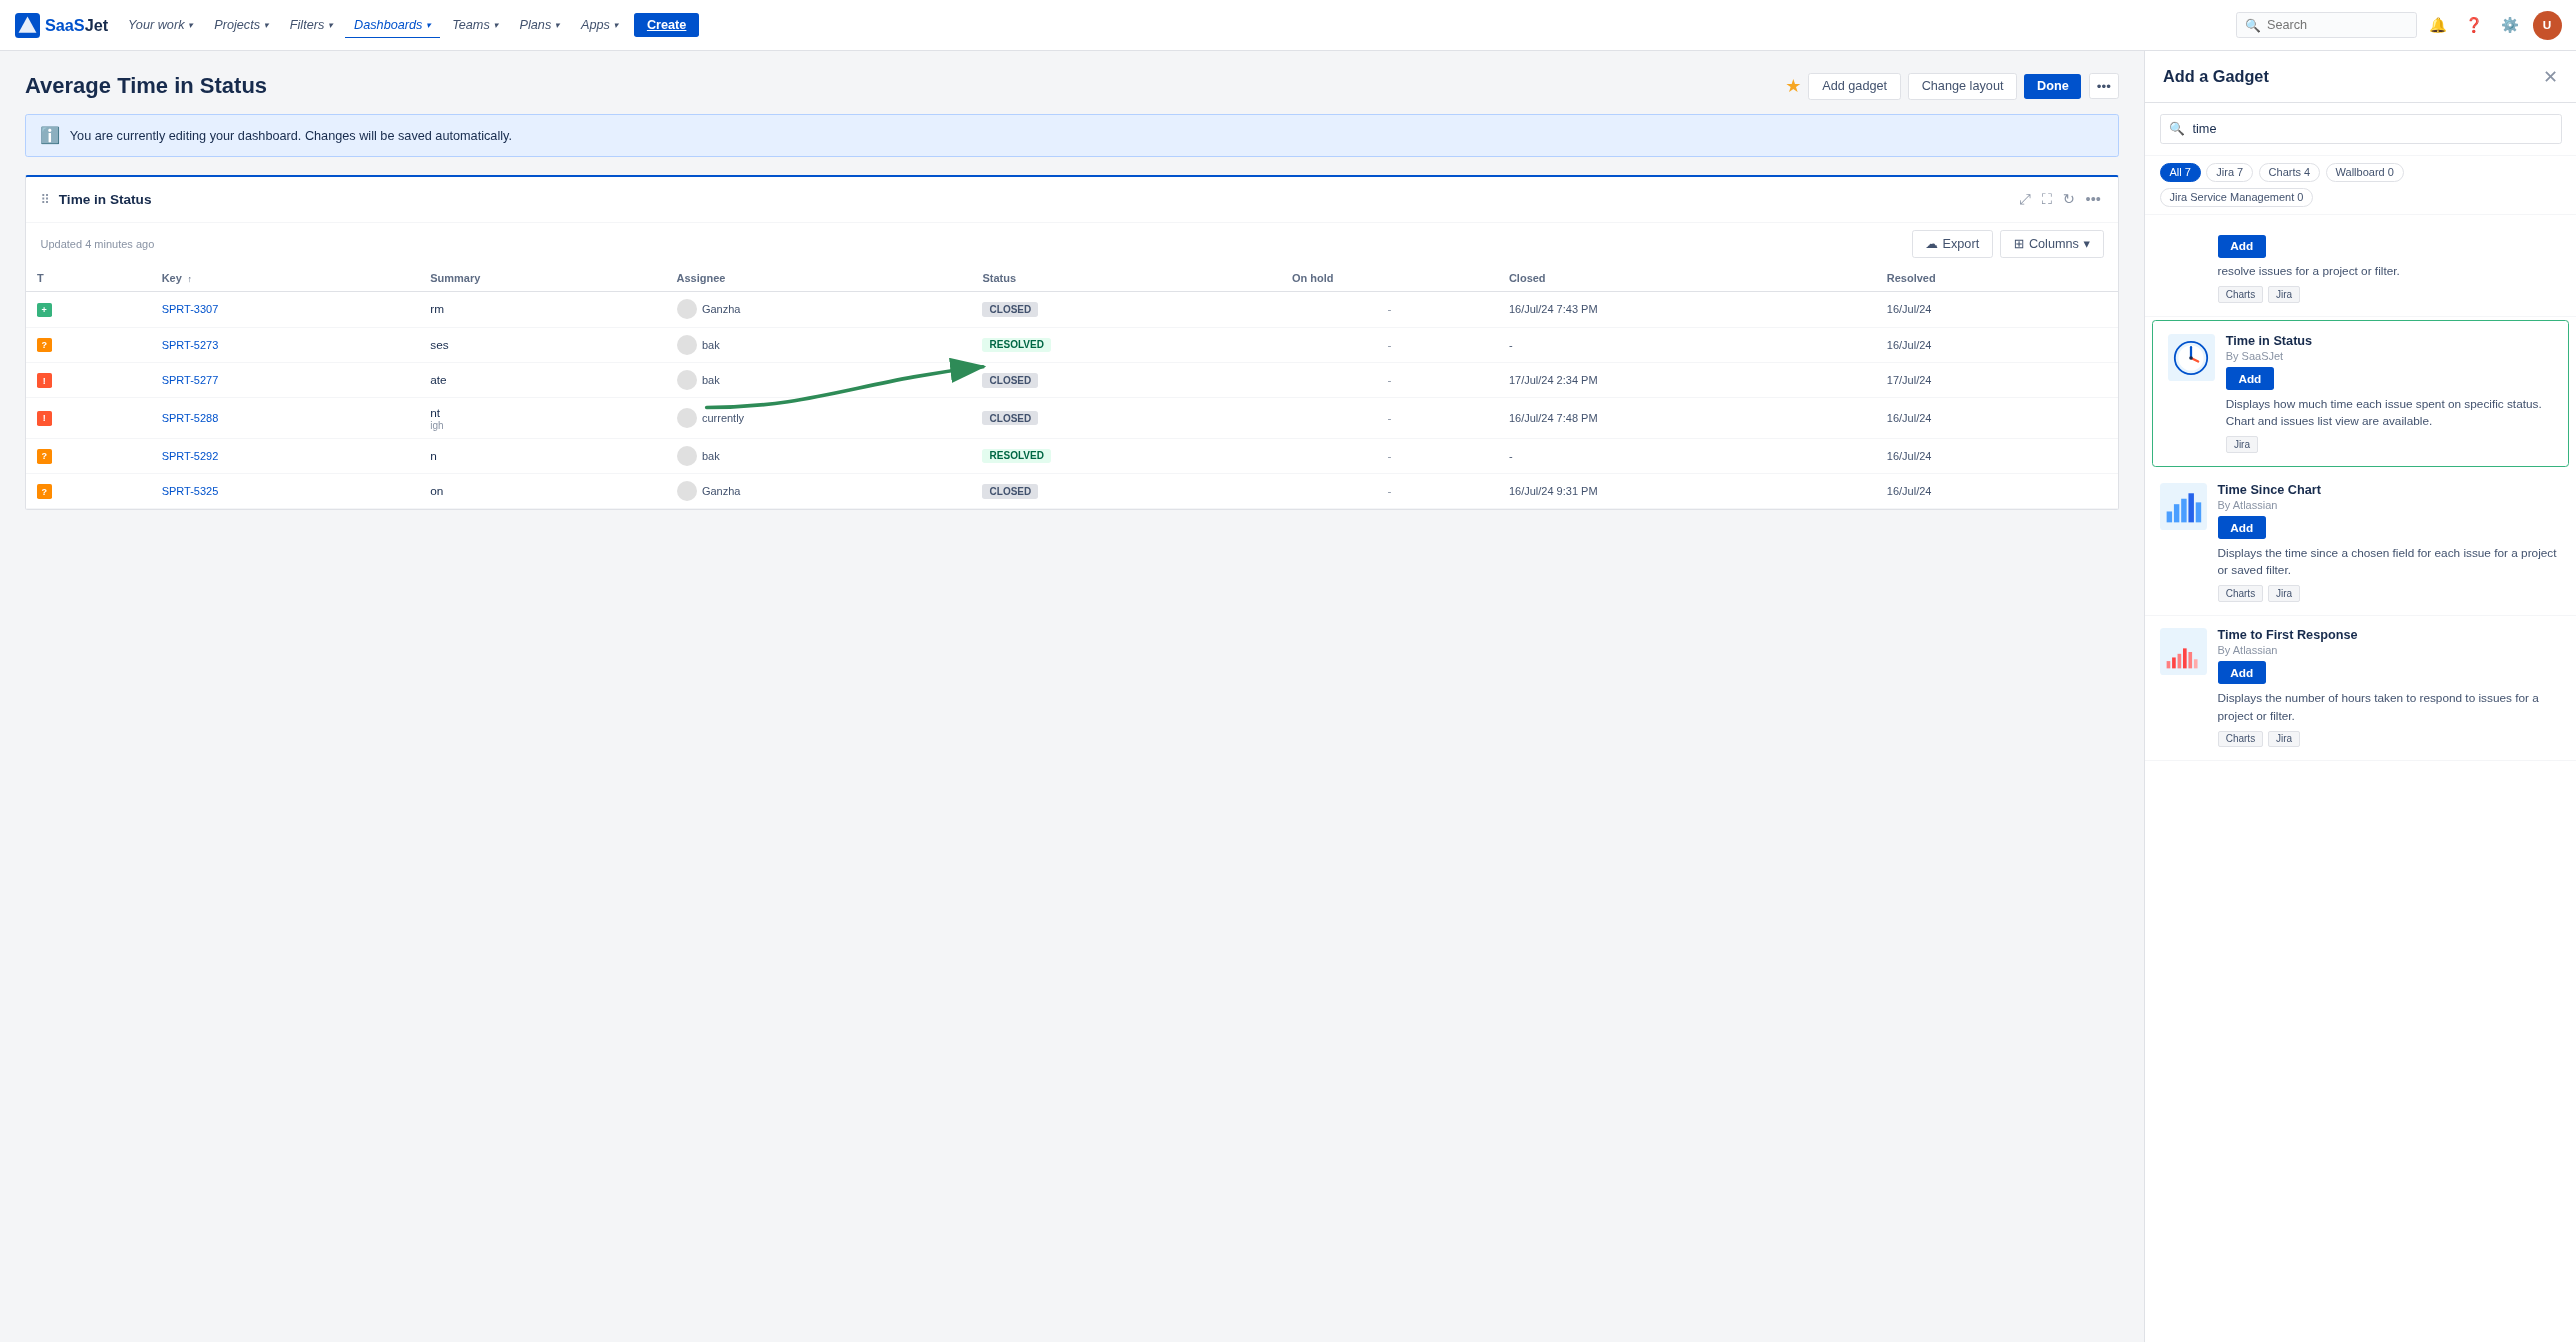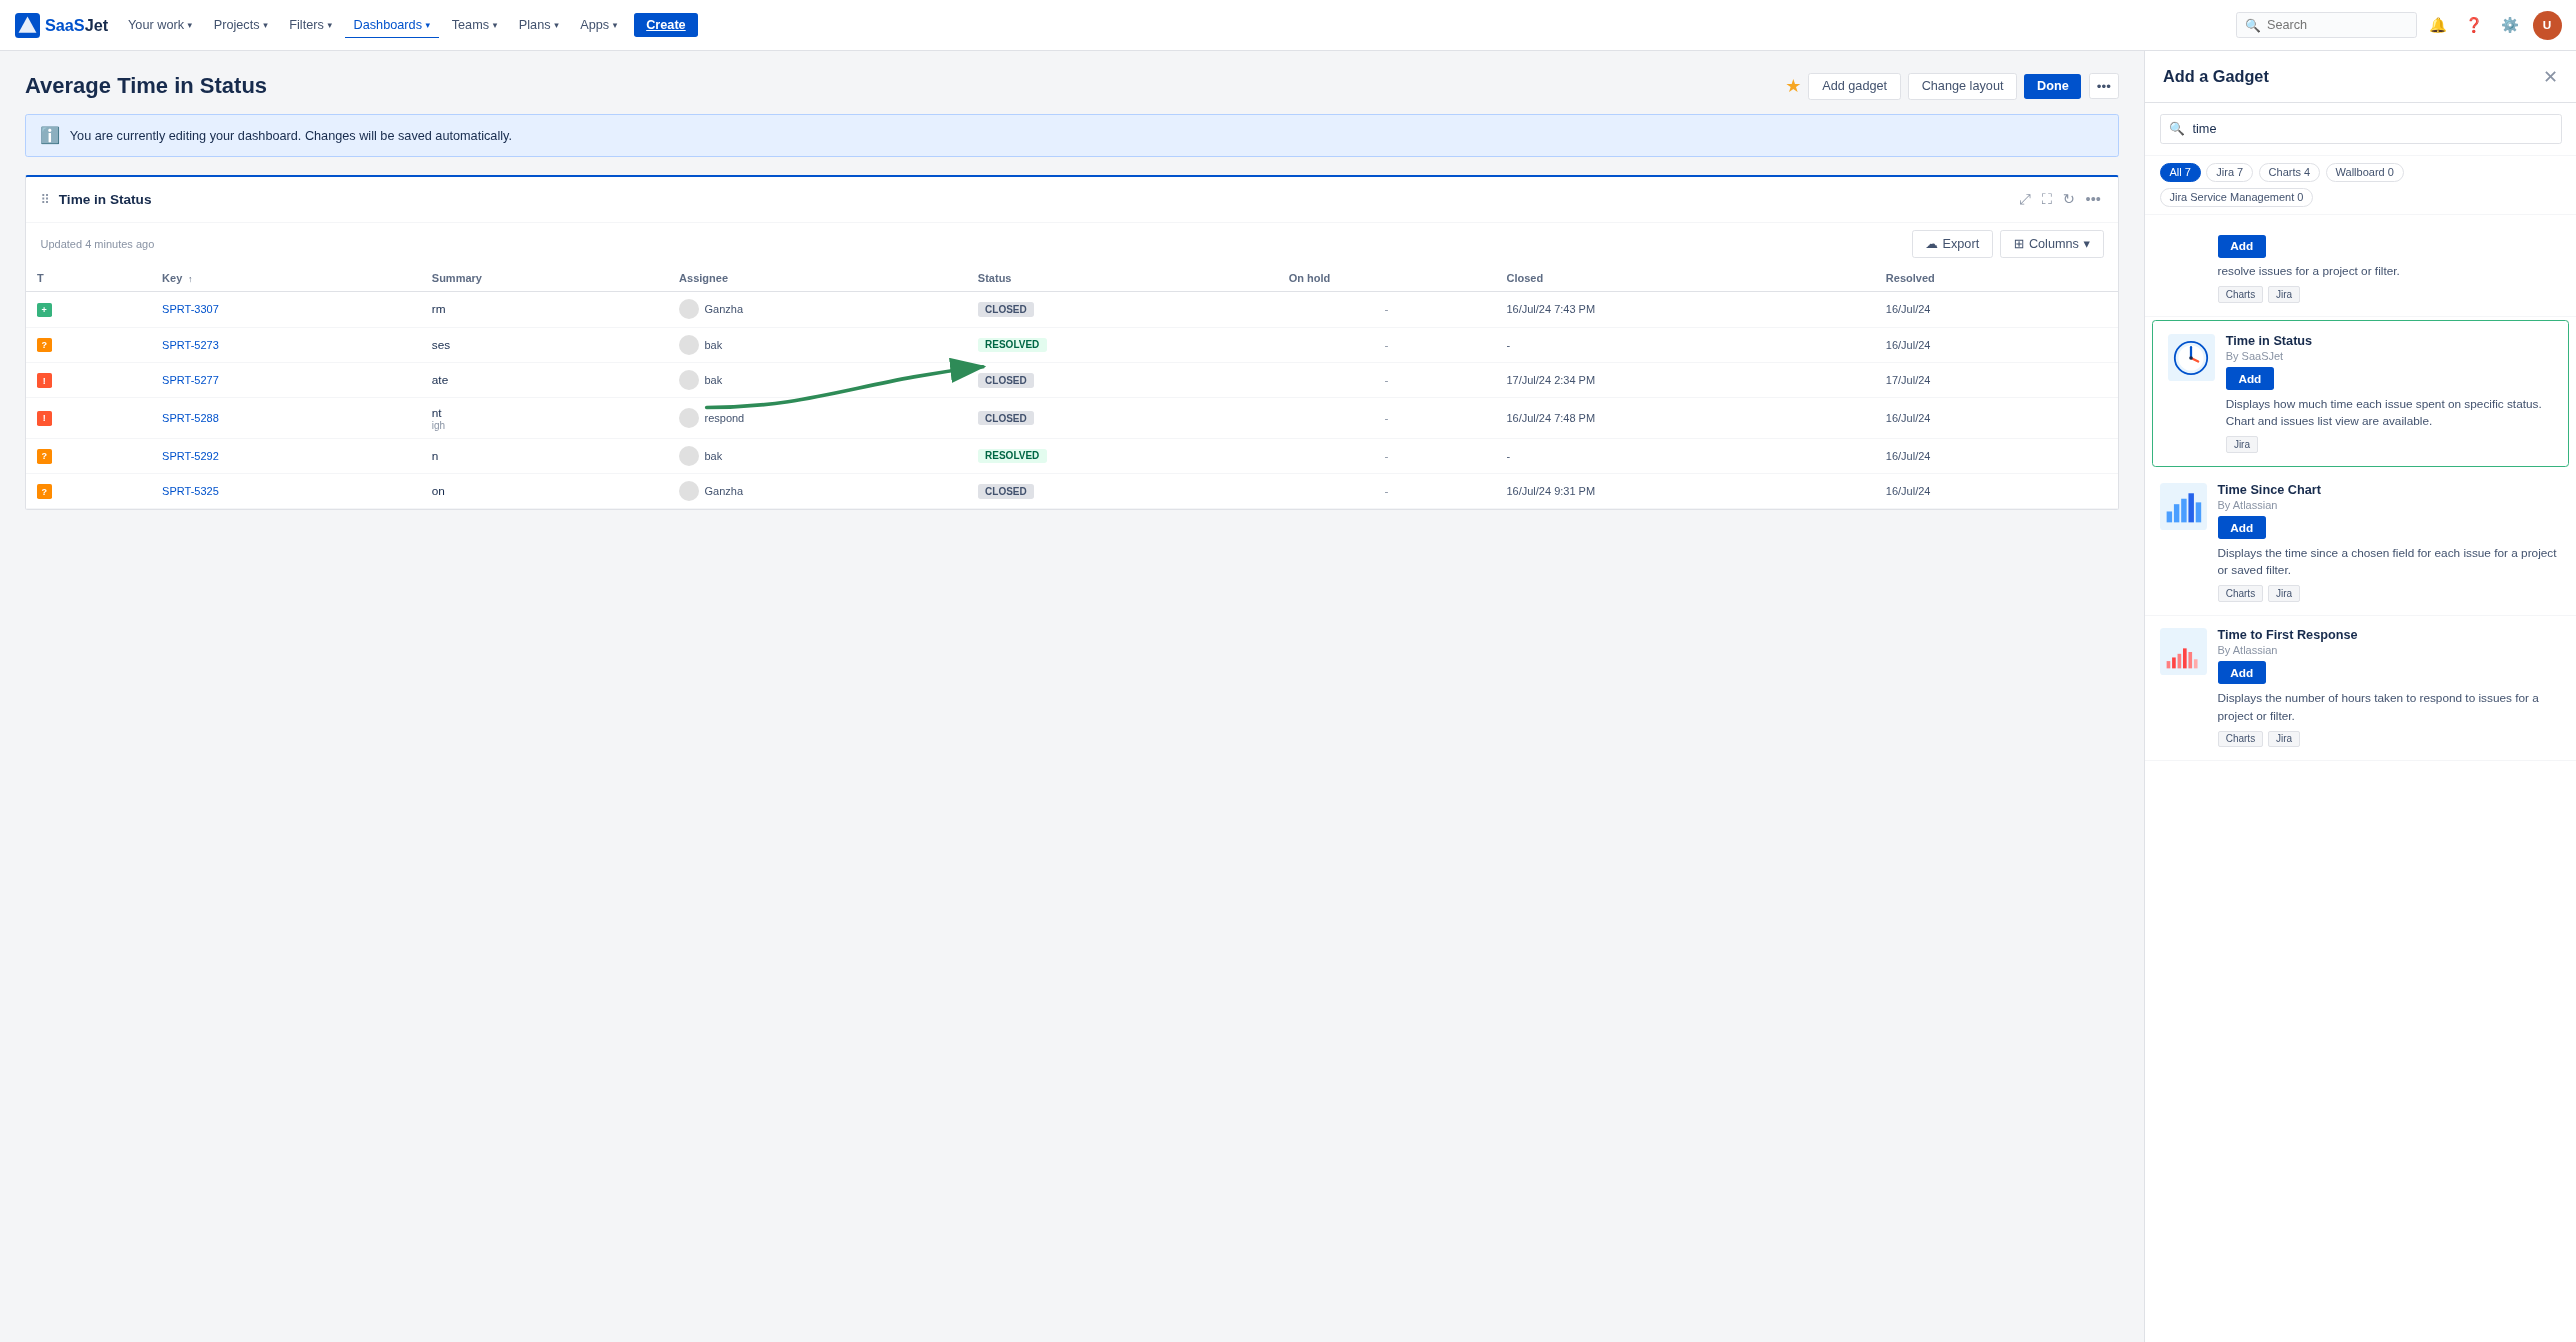--- a/index.html
+++ b/index.html
@@ -10,21 +10,21 @@
       display: flex; align-items: center; background: #fff;
       border-bottom: 0.9px solid #dfe1e6; padding: 0 14.5px; height: 51px; gap: 3.6px;
       position: fixed; top: 0; left: 0; right: 0; z-index: 100;
     }
     .nav-logo { display: flex; align-items: center; gap: 5.4px; margin-right: 7.2px; }
     .nav-logo-icon { width: 25px; height: 25px; }
     .nav-logo-text { font-size: 16.3px; font-weight: 700; color: #172b4d; }
     .nav-logo-text span { color: #0052cc; }
     .nav-item {
       padding: 5.4px 9px; border-radius: 2.7px; cursor: pointer; font-size: 12.7px;
-      color: #42526e; display: flex; align-items: center; gap: 3.6px; white-space: nowrap;
+      color: #42526e; display: flex; align-items: center; gap: 3.6px; white-space: nowrap; font-style: italic;
     }
     .nav-item.active { color: #0052cc; border-bottom: 1.8px solid #0052cc; border-radius: 0; }
     .nav-chevron { font-size: 9px; }
     .nav-create {
       background: #0052cc; color: #fff; padding: 5.4px 12.7px; border-radius: 2.7px;
       cursor: pointer; font-weight: 600; margin-left: 3.6px; text-decoration: underline;
     }
     .nav-right { margin-left: auto; display: flex; align-items: center; gap: 7.2px; }
     .search-box {
       display: flex; align-items: center; border: 0.9px solid #dfe1e6;
@@ -358,21 +358,21 @@
               <tr>
     <td><span class="type-icon type-bug">!</span></td>
     <td><a class="key-link">SPRT-5288</a></td>
     <td class="summary-cell">
       <div class="summary-text">nt</div>
       <div class="summary-sub">igh</div>
     </td>
     <td>
       <div class="assignee-cell">
         <div class="assignee-avatar"></div>
-        <span class="assignee-name">respond</span>
+        <span class="assignee-name">currently</span>
       </div>
     </td>
     <td><span class="status-badge status-closed">CLOSED</span></td>
     <td class="dash-cell">-</td>
     <td class="date-cell">16/Jul/24 7:48 PM</td>
     <td class="date-cell">16/Jul/24</td>
   </tr>
               <tr>
     <td><span class="type-icon type-task">?</span></td>
     <td><a class="key-link">SPRT-5292</a></td>

